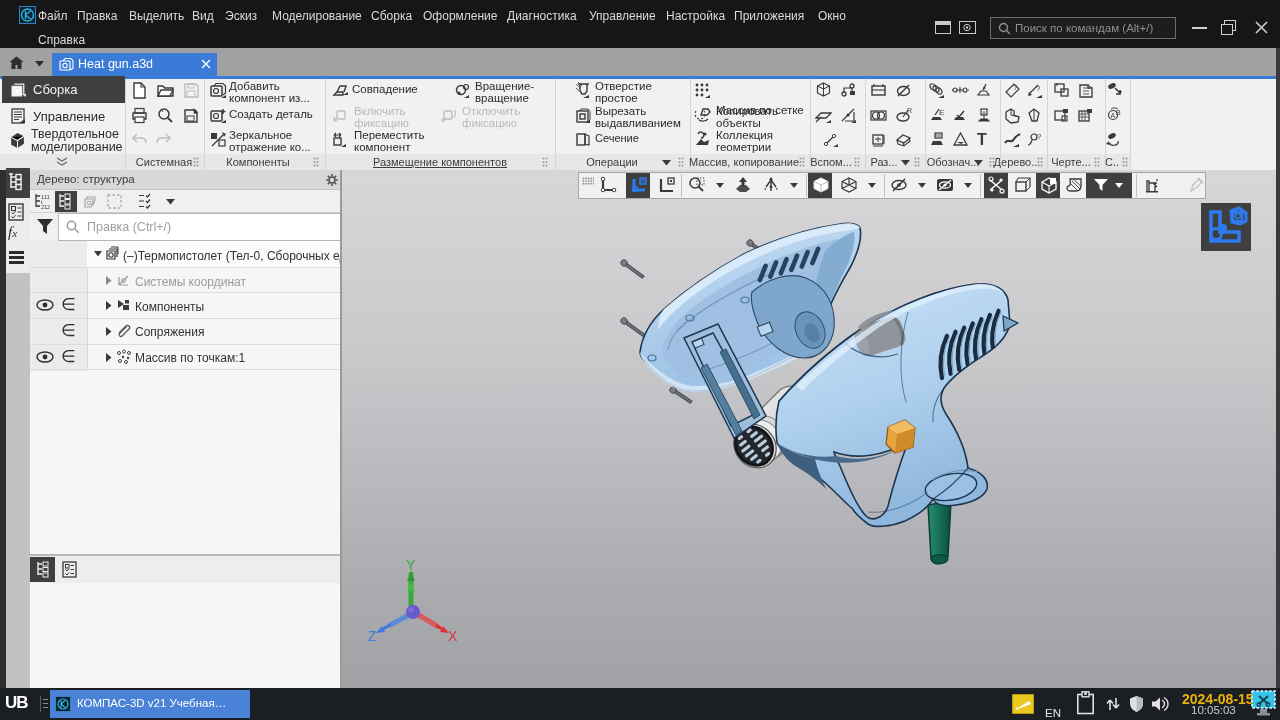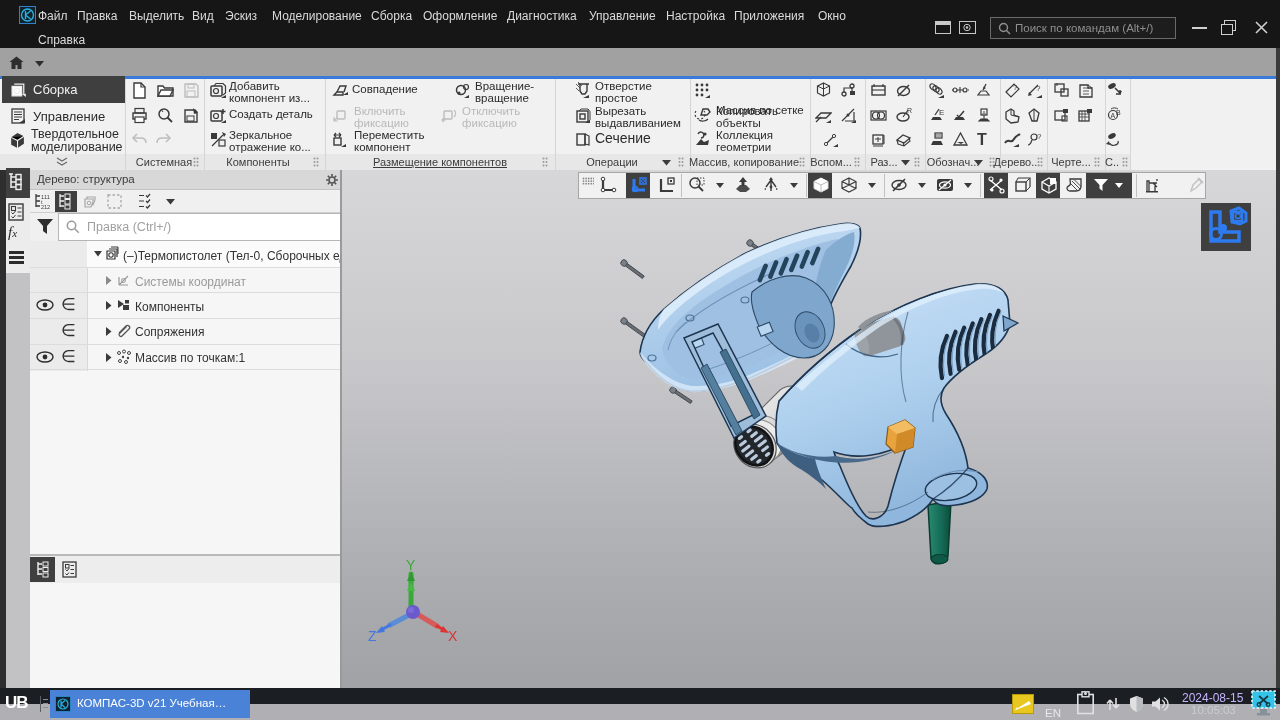--- a/index.html
+++ b/index.html
@@ -5,21 +5,21 @@
 html,body{width:1280px;height:720px;overflow:hidden;background:#b0b0b4;font-family:"Liberation Sans",sans-serif;}
 .abs{position:absolute;}
 #menubar{position:absolute;left:0;top:0;width:1280px;height:48px;background:#161616;color:#d6d6d6;font-size:12px;}
 .mitem{position:absolute;top:9px;color:#dadada;}
 #tabbar{position:absolute;left:0;top:48px;width:1280px;height:28px;background:#a1a1a1;}
 #blueline{position:absolute;left:0;top:76px;width:1280px;height:3px;background:#3a7ad9;}
 #ribbon{position:absolute;left:0;top:79px;width:1280px;height:91px;background:#f1f1f1;font-size:11px;color:#2b2b2b;}
 #labels{position:absolute;left:0px;top:154px;width:1130px;height:16px;background:#e7e7e7;color:#3c3c3c;font-size:11px;}
 #leftpanel{position:absolute;left:0;top:170px;width:342px;height:518px;background:#f2f2f2;}
 #viewport{position:absolute;left:342px;top:170px;width:938px;height:518px;background:linear-gradient(180deg,#d7d7d9 0%,#c9c9cc 35%,#abacb0 80%,#a1a2a6 100%);overflow:hidden;}
-#taskbar{position:absolute;left:0;top:688px;width:1280px;height:16px;background:#1b1e23;}
+#taskbar{position:absolute;left:0;top:688px;width:1280px;height:32px;background:#1b1e23;}
 </style></head>
 <body>
 
 <div id="menubar">
  <svg class="abs" style="left:19px;top:5px" width="17" height="20">
       <rect x="0.5" y="1.5" width="16" height="17" fill="#10222e" stroke="#2f81c8"></rect>
       <circle cx="8.5" cy="10" r="6" fill="none" stroke="#2bb1e0" stroke-width="1.4"></circle>
       <path d="M6.5 6v8M6.5 10l5-4M6.5 10l5 4" stroke="#2bb1e0" stroke-width="1.4" fill="none"></path>
     </svg>
  <span class="mitem" style="left:38px">Файл</span>
@@ -62,20 +62,31 @@
     </svg>
 </div>
 
 <div id="tabbar">
  <svg class="abs" style="left:9px;top:8px" width="15" height="14">
       <path d="M7.5 0.5L0.5 6h2v7h4v-4h2v4h4V6h2z" fill="#2e2e2e"></path>
     </svg>
  <svg class="abs" style="left:35px;top:13px" width="9" height="6">
       <path d="M0 0h9L4.5 5.5z" fill="#2e2e2e"></path>
     </svg>
+ <div class="abs" style="left:52px;top:5px;width:165px;height:23px;background:#3b7bd8;">
+  <svg class="abs" style="left:7px;top:4px" width="15" height="15">
+        <rect x="1" y="4" width="10" height="9" rx="1" fill="none" stroke="#fff" stroke-width="1.2"></rect>
+        <circle cx="6" cy="8.5" r="2.2" fill="none" stroke="#fff" stroke-width="1.1"></circle>
+        <path d="M4 4l2-2.5h6l2 2.5v7l-2.5 2" fill="none" stroke="#fff" stroke-width="1.1"></path>
+      </svg>
+  <span class="abs" style="left:26px;top:4px;color:#fff;font-size:12.5px;">Heat gun.a3d</span>
+  <svg class="abs" style="left:149px;top:6px" width="10" height="10">
+        <path d="M1 1l8 8M9 1L1 9" stroke="#fff" stroke-width="1.4"></path>
+      </svg>
+ </div>
 </div>
 <div id="blueline"></div>
 
 <div id="ribbon">
 <div class="abs" style="left:2px;top:-3px;width:123px;height:27px;background:#3f3f3f;"></div>
 <svg class="abs" style="left:10px;top:2px" width="18" height="18" viewBox="0 0 17 17">
       <path d="M2 5h9v9H2z" fill="#fff" stroke="#eee" stroke-width="1.2"></path>
       <path d="M4 3h9v9" fill="none" stroke="#eee" stroke-width="1.2"></path>
       <circle cx="6.5" cy="9.5" r="2.5" fill="none" stroke="#eee" stroke-width="1.2"></circle>
       <path d="M11 12l4 3v-3z" fill="#eee"></path>
@@ -201,21 +212,21 @@
       <rect x="2" y="4" width="11" height="11" fill="none" stroke="#3a3a3a" stroke-width="1.4"></rect>
       <rect x="5" y="7" width="5" height="5" fill="none" stroke="#3a3a3a" stroke-width="1.4"></rect>
       <path d="M4 4l2-2h7l2 2.5V13l-2 2" fill="none" stroke="#3a3a3a" stroke-width="1"></path>
       <path d="M10 16l5-3v3z" fill="#3a3a3a"></path>
     </svg>
 <span class="abs" style="left:595px;top:27px;color:#2b2b2b;font-size:11.5px;line-height:11.5px;">Вырезать<br>выдавливанием</span>
 <svg class="abs" style="left:575px;top:52px" width="17" height="17" viewBox="0 0 17 17">
       <rect x="2" y="3" width="8" height="11" fill="none" stroke="#3a3a3a" stroke-width="1.4"></rect>
       <path d="M10 3l4 2v9l-4-1M10 3v11" fill="none" stroke="#3a3a3a" stroke-width="1.2"></path>
     </svg>
-<span class="abs" style="left:595px;top:54px;color:#2b2b2b;font-size:14px;line-height:11.5px;">Сечение</span>
+<span class="abs" style="left:595px;top:54px;color:#2b2b2b;font-size:11px;line-height:11.5px;">Сечение</span>
 <svg class="abs" style="left:694px;top:3px" width="17" height="17" viewBox="0 0 17 17">
       <circle cx="3" cy="3" r="1.4" fill="#3a3a3a"></circle>
       <circle cx="8" cy="3" r="1.4" fill="#3a3a3a"></circle>
       <circle cx="13" cy="3" r="1.4" fill="#3a3a3a"></circle>
       <circle cx="3" cy="8" r="1.4" fill="#3a3a3a"></circle>
       <circle cx="8" cy="8" r="1.4" fill="#3a3a3a"></circle>
       <circle cx="13" cy="8" r="1.4" fill="#3a3a3a"></circle>
       <circle cx="3" cy="13" r="1.4" fill="#3a3a3a"></circle>
       <circle cx="8" cy="13" r="1.4" fill="#3a3a3a"></circle>
       <path d="M11 16l5-3v3z" fill="#3a3a3a"></path>
@@ -1022,21 +1033,21 @@
       <path d="M11 2v10m0 0l-3-3.5M11 12l3-3.5" stroke="#e0e0e0" stroke-width="1.6" fill="none"></path>
     </svg>
 <svg class="abs" style="left:1129px;top:7px" width="15" height="18">
       <path d="M7.5 1L14 3.5v5c0 4-3 7-6.5 8.5C4 15.5 1 12.5 1 8.5v-5z" fill="#e0e0e0"></path>
       <path d="M7.5 1L14 3.5v5c0 4-3 7-6.5 8.5z" fill="#b8bcc2"></path>
     </svg>
 <svg class="abs" style="left:1151px;top:8px" width="18" height="16">
       <path d="M1 5.5h3.5L9 1.5v13L4.5 10.5H1z" fill="#e0e0e0"></path>
       <path d="M11 4c1.5 1 2.5 2.5 2.5 4S12.5 11 11 12M13 1.5c2.5 1.5 4 4 4 6.5s-1.5 5-4 6.5" stroke="#e0e0e0" stroke-width="1.4" fill="none"></path>
     </svg>
-<span class="abs" style="left:1182px;top:3px;color:#c4b5fd;font-size:12px;font-weight:normal;">2024-08-15</span>
+<span class="abs" style="left:1182px;top:3px;color:#eab308;font-size:14px;font-weight:bold;">2024-08-15</span>
 <span class="abs" style="left:1191px;top:16px;color:#c8ccd2;font-size:11.5px;">10:05:03</span>
 <svg class="abs" style="left:1251px;top:2px" width="25" height="27">
       <rect x="1" y="1" width="23" height="17" fill="#35c3e8" stroke="#e8f6fc" stroke-width="1.6" stroke-dasharray="2.5 1.8"></rect>
       <path d="M8 6l9 8M17 6l-9 8" stroke="#1a3a48" stroke-width="1.8"></path>
       <circle cx="8" cy="14.5" r="1.8" fill="none" stroke="#1a3a48" stroke-width="1.3"></circle>
       <circle cx="17" cy="14.5" r="1.8" fill="none" stroke="#1a3a48" stroke-width="1.3"></circle>
       <rect x="9" y="19" width="7" height="4" fill="#8a9098"></rect>
       <rect x="6" y="23" width="13" height="2.5" fill="#8a9098"></rect>
     </svg>
 </div>

